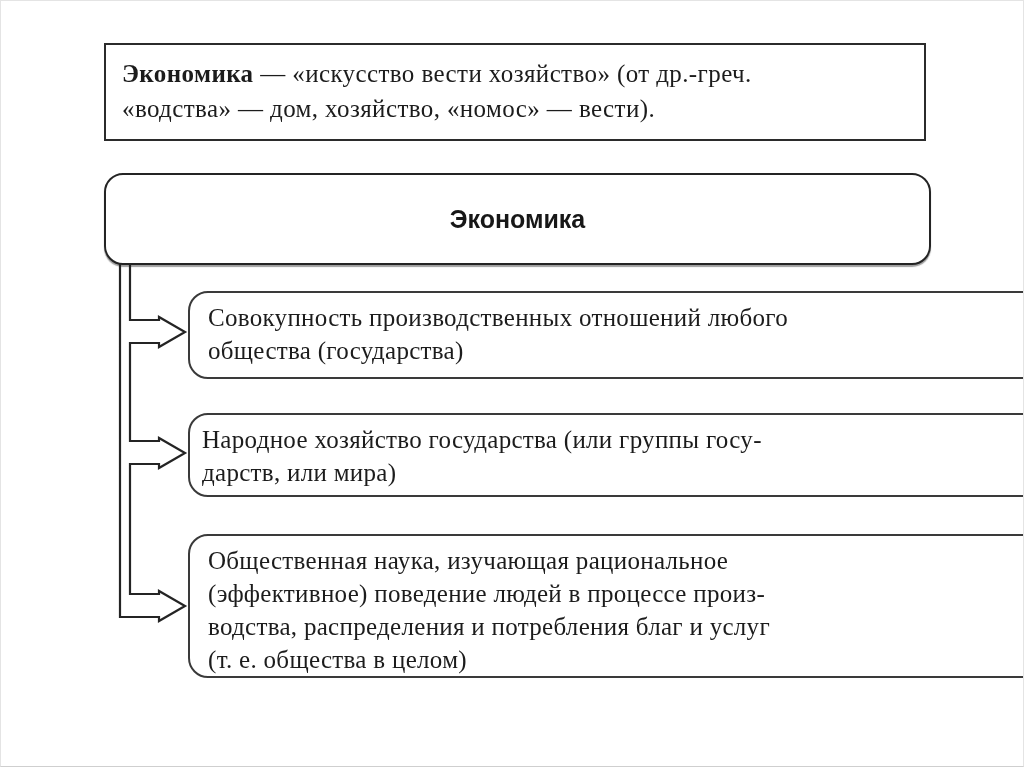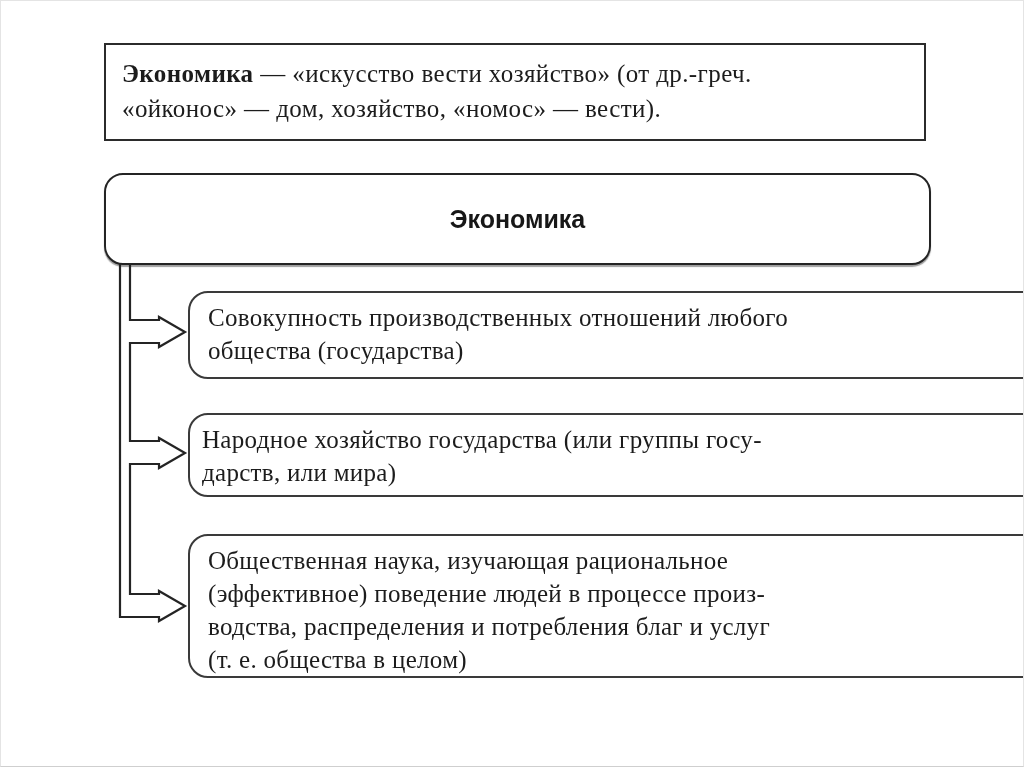--- a/index.html
+++ b/index.html
@@ -87,21 +87,21 @@
     pointer-events: none;
   }
 </style>
 </head>
 <body>
 
 <div class="page">
 
   <div class="def-box">
     <span class="term">Экономика</span><span> — «искусство вести хозяйство» (от др.-греч.</span><br>
-    <span>«ойконос» — дом, хозяйство, «номос» — вести).</span>
+    <span>«водства» — дом, хозяйство, «номос» — вести).</span>
   </div>
 
   <div class="root-box">
     <span>Экономика</span>
   </div>
 
   <svg class="connector-svg" viewBox="0 0 1024 767" xmlns="http://www.w3.org/2000/svg">
     <path d="M119 263 V616 H158 V620 L184 605 L158 590 V593 H129 V463 H158 V467 L184 452 L158 437 V440 H129 V342 H158 V346 L184 331 L158 316 V319 H129 V263" fill="none" stroke="#242424" stroke-width="2.2" stroke-linejoin="miter"></path>
   </svg>
 

